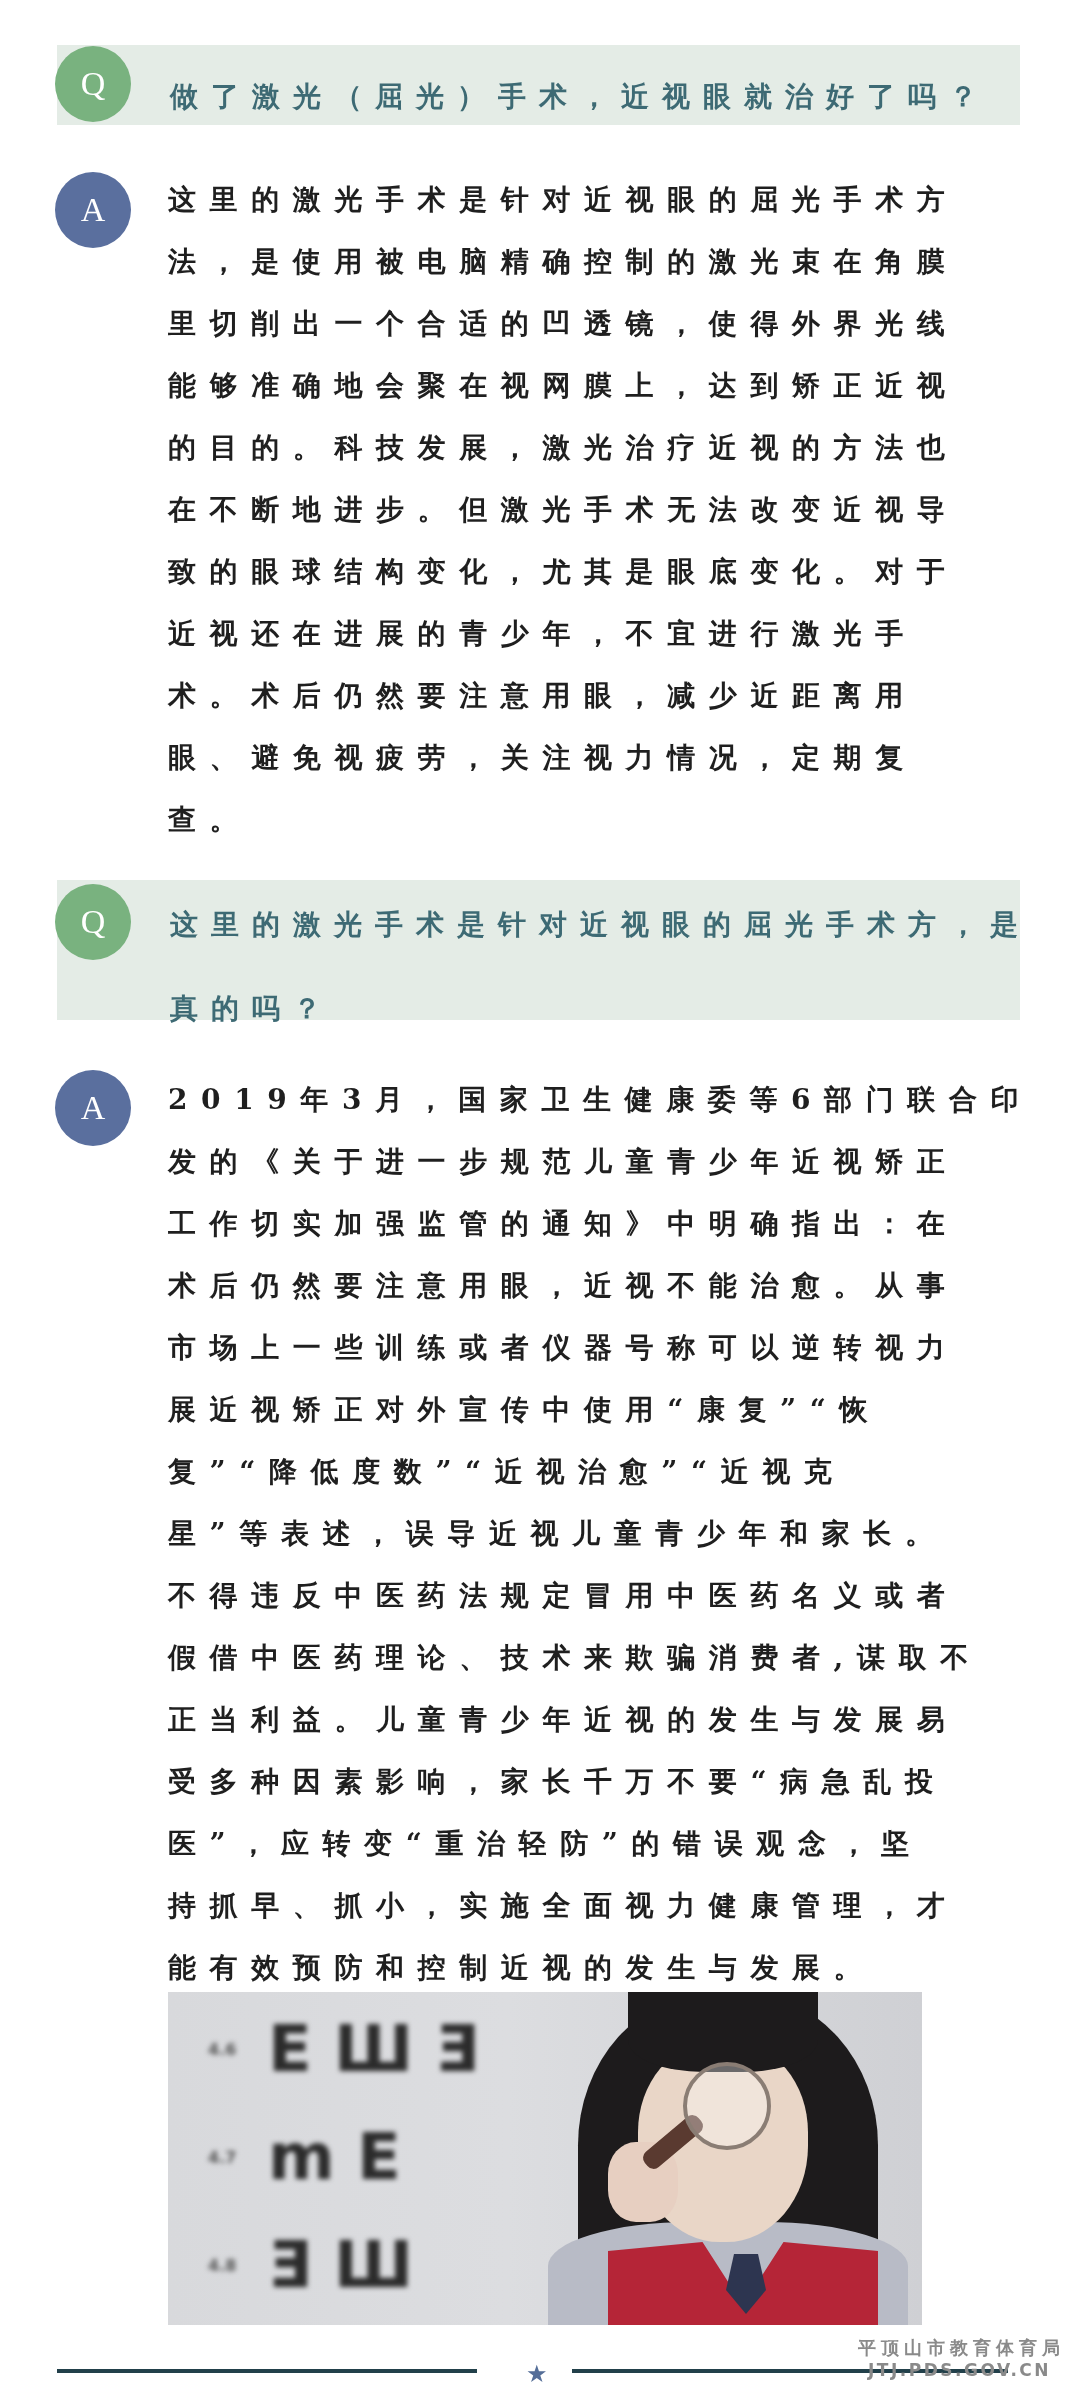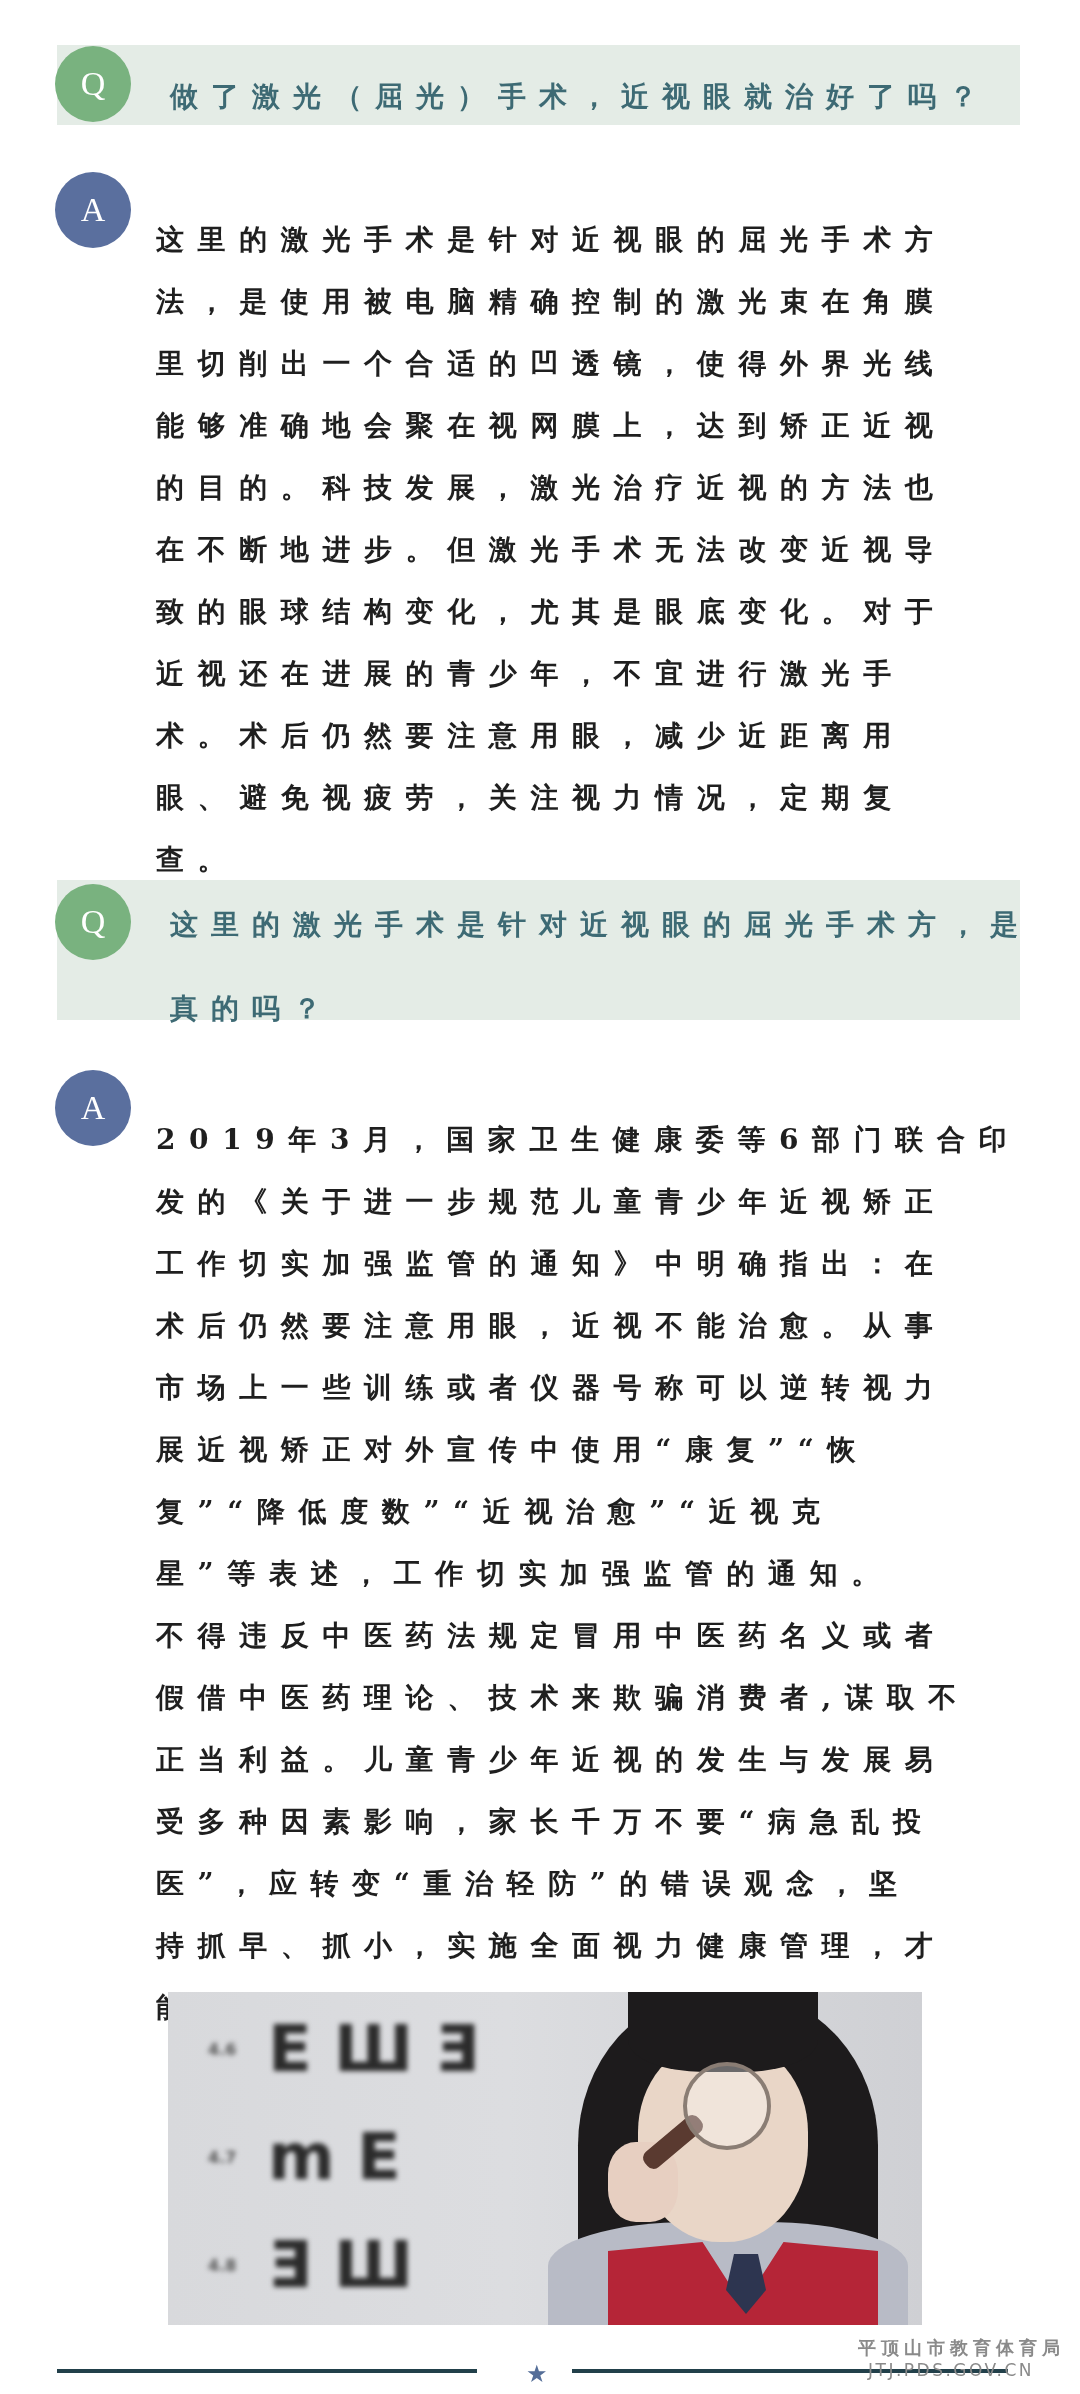--- a/index.html
+++ b/index.html
@@ -6,22 +6,22 @@
   body { width:1080px; height:2394px; position:relative; overflow:hidden;
          font-family:"DejaVu Serif","Liberation Serif",serif; }
   .q-band { position:absolute; left:57px; width:963px; background:#e4ece6; }
   .badge { position:absolute; width:76px; height:76px; border-radius:50%;
            color:#fff; font-family:"Liberation Serif","DejaVu Serif",serif;
            font-size:34px; display:flex; align-items:center; justify-content:center; }
   .badge.q { background:#79b27f; }
   .badge.a { background:#5a6f9e; }
   .q-line { position:absolute; left:170px; color:#3d6a74; font-size:28px;
             letter-spacing:13px; white-space:nowrap; line-height:40px; font-weight:bold; }
-  .a-line { position:absolute; left:156px; color:#1f1f1f; font-size:28px;
-            letter-spacing:13.6px; white-space:nowrap; line-height:40px; font-weight:bold;margin-top:40px; }
+  .a-line { position:absolute; left:168px; color:#1f1f1f; font-size:28px;
+            letter-spacing:13.6px; white-space:nowrap; line-height:40px; font-weight:bold; }
   .photo { position:absolute; left:168px; top:1992px; width:754px; height:333px;
            background:linear-gradient(90deg,#d8d9dc 0%,#dcdde0 45%,#cfd0d4 100%); overflow:hidden; }
   .chart-row { position:absolute; left:40px; display:flex; align-items:center; gap:38px;
                color:#2b2b2b; font-family:"DejaVu Sans",sans-serif; font-weight:bold; filter:blur(2.5px); }
   .chart-row .num { font-size:16px; color:#555; width:22px; }
   .chart-row .sym { font-size:64px; letter-spacing:0; }
   .girl-hair { position:absolute; left:410px; top:0; width:300px; height:333px;
                background:#1d1b1c; border-radius:46% 46% 10% 10%; }
   .girl-face { position:absolute; left:470px; top:50px; width:170px; height:200px;
                background:#e9d6c7; border-radius:45% 45% 48% 48%; }
@@ -38,21 +38,21 @@
   .vest { position:absolute; left:440px; top:250px; width:270px; height:90px;
           background:#b52537; clip-path:polygon(0 10%,35% 0,50% 70%,65% 0,100% 10%,100% 100%,0 100%); }
   .tie { position:absolute; left:558px; top:262px; width:40px; height:60px;
          background:#2d3550; clip-path:polygon(20% 0,80% 0,100% 60%,50% 100%,0 60%); }
   .footer-line { position:absolute; top:2369px; height:4px; background:#22404a; }
   .footer-star { position:absolute; left:526px; top:2364px; color:#556e98; font-size:24px;
                  font-family:"DejaVu Sans",sans-serif; line-height:20px; }
   .wm-1 { position:absolute; left:858px; top:2336px; color:#8a8a8a; font-size:18px;
           letter-spacing:5px; font-family:"DejaVu Sans",sans-serif; font-weight:bold; white-space:nowrap; }
   .wm-2 { position:absolute; left:868px; top:2360px; color:#8a8a8a; font-size:17px;
-          letter-spacing:2.5px; font-family:"DejaVu Sans",sans-serif; white-space:nowrap; }
+          letter-spacing:2.5px; font-family:"DejaVu Sans",sans-serif; white-space:nowrap;font-weight:bold; }
 </style>
 </head>
 <body>
 
 <div class="q-band" style="top:45px;height:80px;"></div>
 <div class="badge q" style="left:55px;top:46px;">Q</div>
 <div class="q-line" style="top:77px;">做了激光（屈光）手术，近视眼就治好了吗？</div>
 
 <div class="badge a" style="left:55px;top:172px;">A</div>
 <div>
@@ -76,21 +76,21 @@
 
 <div class="badge a" style="left:55px;top:1070px;">A</div>
 <div>
   <div class="a-line" style="top:1080px;">2019年3月，国家卫生健康委等6部门联合印</div>
   <div class="a-line" style="top:1142px;">发的《关于进一步规范儿童青少年近视矫正</div>
   <div class="a-line" style="top:1204px;">工作切实加强监管的通知》中明确指出：在</div>
   <div class="a-line" style="top:1266px;">术后仍然要注意用眼，近视不能治愈。从事</div>
   <div class="a-line" style="top:1328px;">市场上一些训练或者仪器号称可以逆转视力</div>
   <div class="a-line" style="top:1390px;">展近视矫正对外宣传中使用“康复”“恢</div>
   <div class="a-line" style="top:1452px;">复”“降低度数”“近视治愈”“近视克</div>
-  <div class="a-line" style="top:1514px;">星”等表述，工作切实加强监管的通知。</div>
+  <div class="a-line" style="top:1514px;">星”等表述，误导近视儿童青少年和家长。</div>
   <div class="a-line" style="top:1576px;">不得违反中医药法规定冒用中医药名义或者</div>
   <div class="a-line" style="top:1638px;">假借中医药理论、技术来欺骗消费者,谋取不</div>
   <div class="a-line" style="top:1700px;">正当利益。儿童青少年近视的发生与发展易</div>
   <div class="a-line" style="top:1762px;">受多种因素影响，家长千万不要“病急乱投</div>
   <div class="a-line" style="top:1824px;">医”，应转变“重治轻防”的错误观念，坚</div>
   <div class="a-line" style="top:1886px;">持抓早、抓小，实施全面视力健康管理，才</div>
   <div class="a-line" style="top:1948px;">能有效预防和控制近视的发生与发展。</div>
 </div>
 
 <div class="photo">

